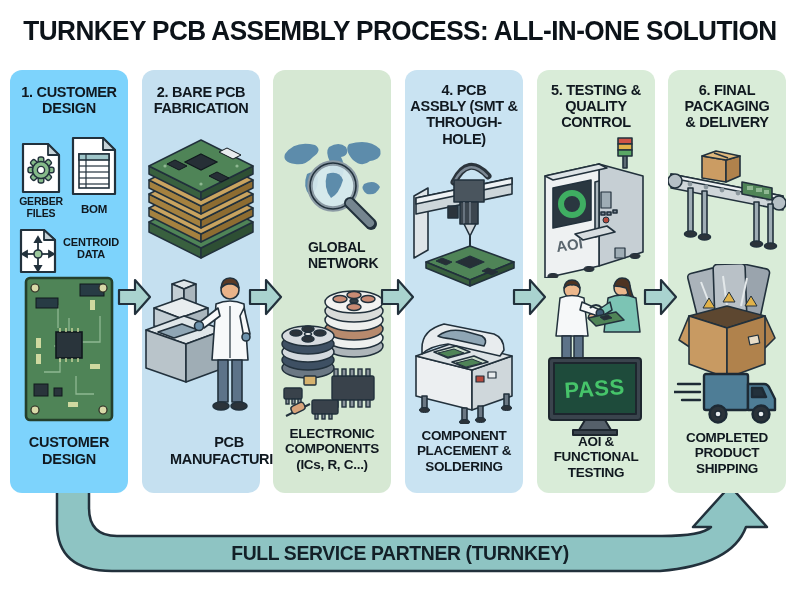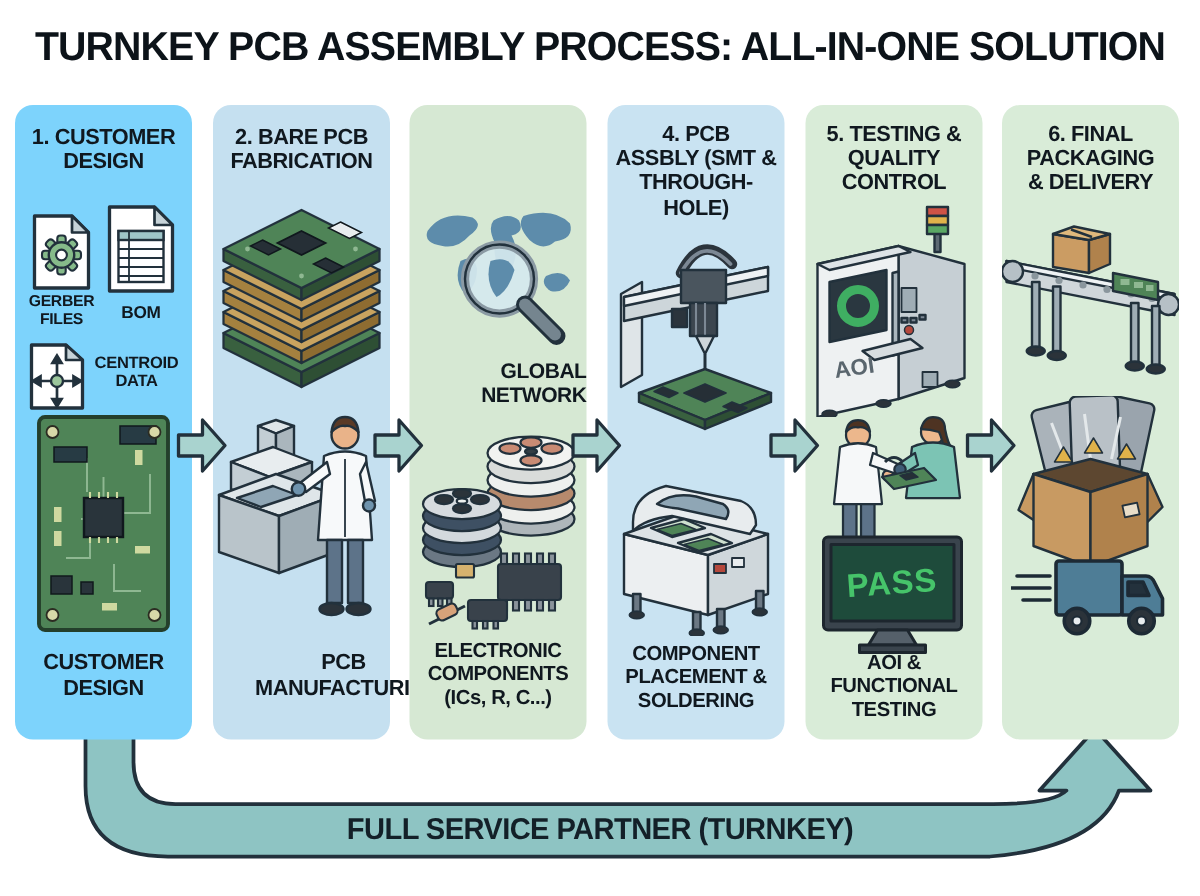--- a/index.html
+++ b/index.html
@@ -8,22 +8,22 @@
   .title{position:absolute;top:16px;left:0;width:800px;text-align:center;z-index:3;
          font-size:27px;font-weight:700;letter-spacing:-0.6px;transform:scaleX(0.97);
          transform-origin:400px center;color:#0c1319;}
   .col{position:absolute;top:70px;width:118px;height:423px;border-radius:12px;z-index:2;}
   .hdr{position:absolute;left:0;width:100%;text-align:center;font-weight:700;
        font-size:14.5px;line-height:1.12;white-space:pre-line;letter-spacing:-0.3px;color:#10181f;}
   .ftr{position:absolute;left:0;width:100%;text-align:center;font-weight:700;
        font-size:13.5px;line-height:1.14;white-space:pre-line;letter-spacing:-0.3px;color:#10181f;}
   .lbl{position:absolute;text-align:center;font-weight:700;font-size:10.5px;line-height:1.1;
        white-space:pre-line;letter-spacing:-0.2px;color:#10181f;}
-  .mid{position:absolute;left:0;width:100%;text-align:right;font-weight:700;font-size:14px;
-       line-height:1.12;white-space:pre-line;letter-spacing:-0.3px;color:#10181f;}
+  .mid{position:absolute;left:0;width:100%;text-align:left;font-weight:700;font-size:14px;
+       line-height:1.12;white-space:pre-line;letter-spacing:-0.3px;color:#10181f;padding-left:35px;}
   .art{position:absolute;}
   svg{display:block;}
   .overlay{position:absolute;top:0;left:0;z-index:1;pointer-events:none;}
   .arrows{position:absolute;top:0;left:0;z-index:3;pointer-events:none;}
   .banner-label{position:absolute;top:542px;left:100px;width:600px;text-align:center;z-index:2;
        font-size:20px;font-weight:700;letter-spacing:-0.4px;color:#132028;transform:scaleX(0.97);}
 </style>
 </head>
 <body>
 
@@ -516,20 +516,23 @@
       <rect x="30" y="4" width="44" height="36" rx="2" fill="#4e7d96"></rect>
       <path d="M74 14 H90 Q94 14 96 19 L101 29 V40 H74 Z" fill="#4e7d96"></path>
       <path d="M78 18 H88 L92 27 H78 Z" fill="#23313c"></path>
       <circle cx="44" cy="44" r="8.5" fill="#2b333a"></circle>
       <circle cx="44" cy="44" r="3" fill="#e8ecee" stroke-width="1.4"></circle>
       <circle cx="87" cy="44" r="8.5" fill="#2b333a"></circle>
       <circle cx="87" cy="44" r="3" fill="#e8ecee" stroke-width="1.4"></circle>
     </g>
   </svg>
 
+  <div class="ftr" style="top:360px;">COMPLETED
+PRODUCT
+SHIPPING</div>
 </div>
 
 <svg class="arrows" width="800" height="597" viewBox="0 0 800 597">
   <g fill="#a9d3cf" stroke="#22313c" stroke-width="2.2" stroke-linejoin="round">
     <polygon points="119,290 135,290 135,280 150,297 135,314 135,304 119,304"></polygon>
     <polygon points="250,290 266,290 266,280 281,297 266,314 266,304 250,304"></polygon>
     <polygon points="382,290 398,290 398,280 413,297 398,314 398,304 382,304"></polygon>
     <polygon points="514,290 530,290 530,280 545,297 530,314 530,304 514,304"></polygon>
     <polygon points="645,290 661,290 661,280 676,297 661,314 661,304 645,304"></polygon>
   </g>

